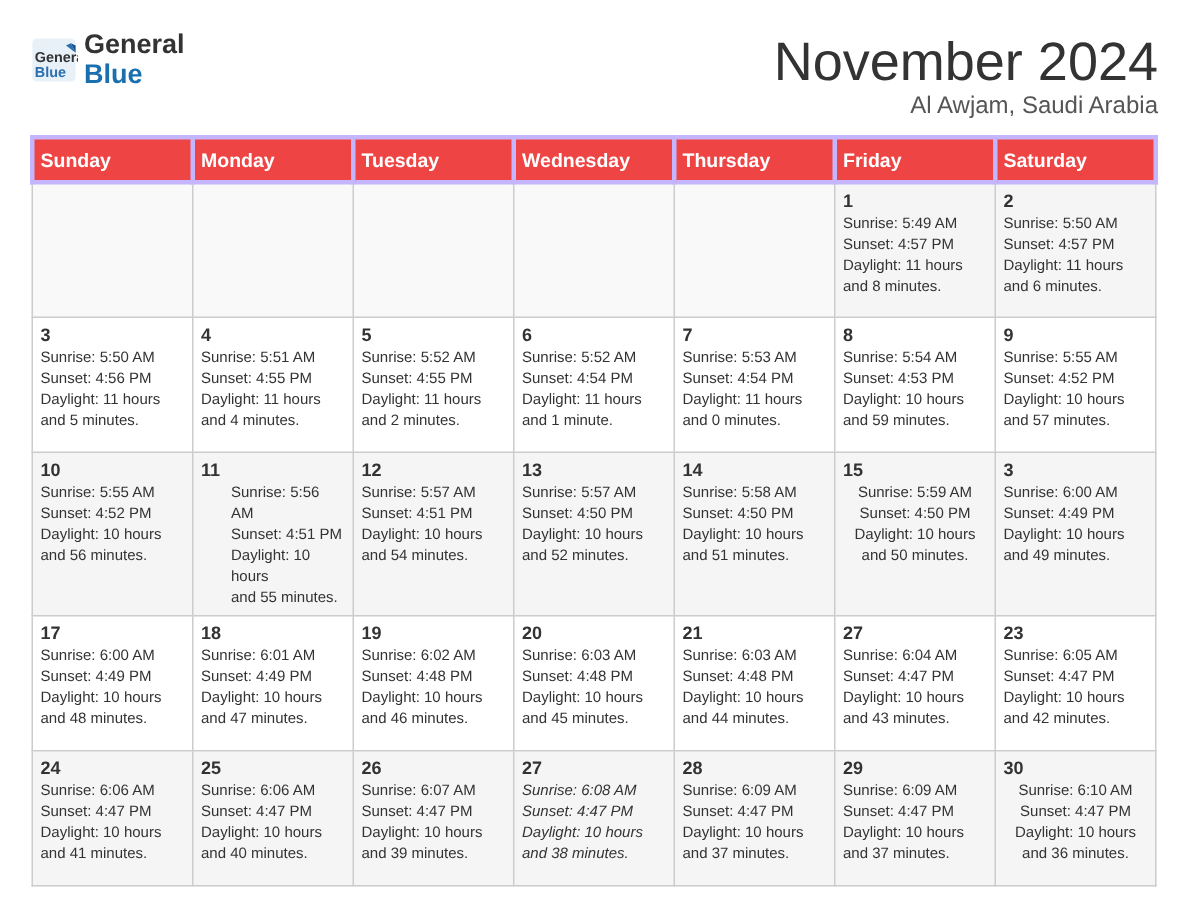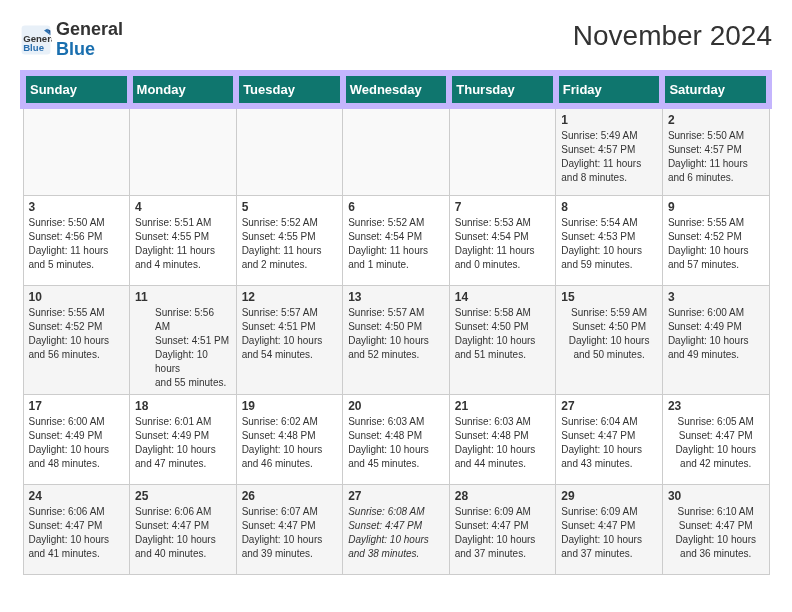--- a/index.html
+++ b/index.html
@@ -29,41 +29,41 @@
     }
     .logo-blue { color: #1a6faf; }
     .logo-icon {
       width: 32px;
       height: 32px;
     }
     .title-block {
       text-align: right;
     }
     .month-title {
-      font-size: 28px;
+      font-size: 36px;
       font-weight: normal;
       color: #333;
     }
     .subtitle {
       font-size: 16px;
       color: #555;
     }
     table {
       width: 100%;
       border-collapse: collapse;
       table-layout: fixed;
     }
     thead tr th {
-      background-color: #0f766e;
+      background-color: #ef4444;
       color: #fff;
       font-size: 13px;
       font-weight: bold;
       padding: 6px 4px;
       text-align: left;
-      border: 6px solid #c4b5fd;
+      border: 3px solid #c4b5fd;
     }
     tbody tr td {
       vertical-align: top;
       border: 1px solid #ccc;
       padding: 4px 5px;
       font-size: 10.5px;
       color: #333;
       background: #fff;
       height: 90px;
     }
@@ -99,20 +99,21 @@
       <polygon points="30,8 38,14 34,6" fill="#2a6faf"></polygon>
       <polygon points="34,6 38,14 38,8" fill="#1a5090"></polygon>
     </svg>
     <div>
       <div class="logo-text">General</div>
       <div class="logo-text logo-blue">Blue</div>
     </div>
   </div>
   <div class="title-block">
     <div class="month-title">November 2024</div>
+    <div class="subtitle">Al Awjam, Saudi Arabia</div>
   </div>
 </div>
 
 <table>
   <thead>
     <tr>
     <th>Sunday</th>
         <th>Monday</th>
         <th>Tuesday</th>
         <th>Wednesday</th>
@@ -283,21 +284,21 @@
         </td>
         <td>
           <div class="day-number">27</div>
           <div class="day-info" style="white-space: pre-line;">Sunrise: 6:04 AM
 Sunset: 4:47 PM
 Daylight: 10 hours
 and 43 minutes.</div>
         </td>
         <td>
           <div class="day-number">23</div>
-          <div class="day-info" style="white-space: pre-line; text-align: center;">Sunrise: 6:05 AM
+          <div class="day-info" style="white-space: pre-line;">Sunrise: 6:05 AM
 Sunset: 4:47 PM
 Daylight: 10 hours
 and 42 minutes.</div>
         </td>
       </tr>
       <tr>
         <td>
           <div class="day-number">24</div>
           <div class="day-info" style="white-space: pre-line;">Sunrise: 6:06 AM
 Sunset: 4:47 PM

